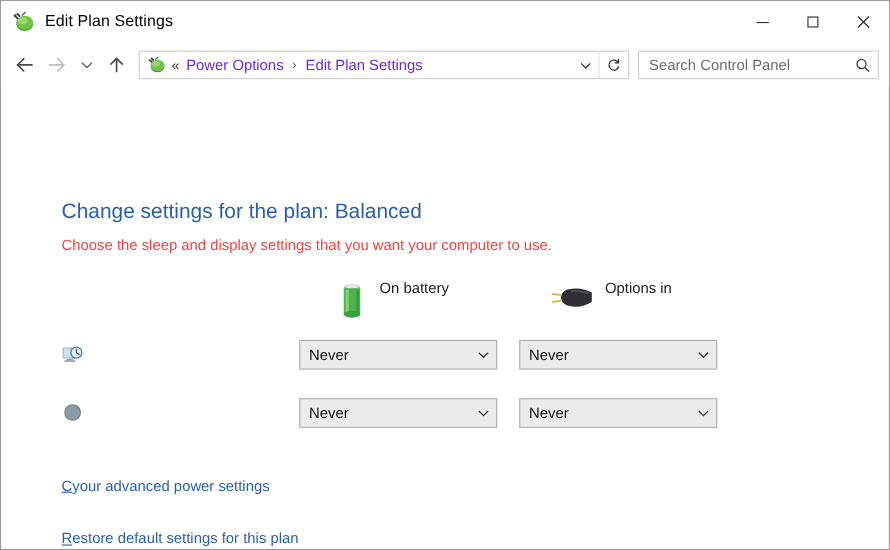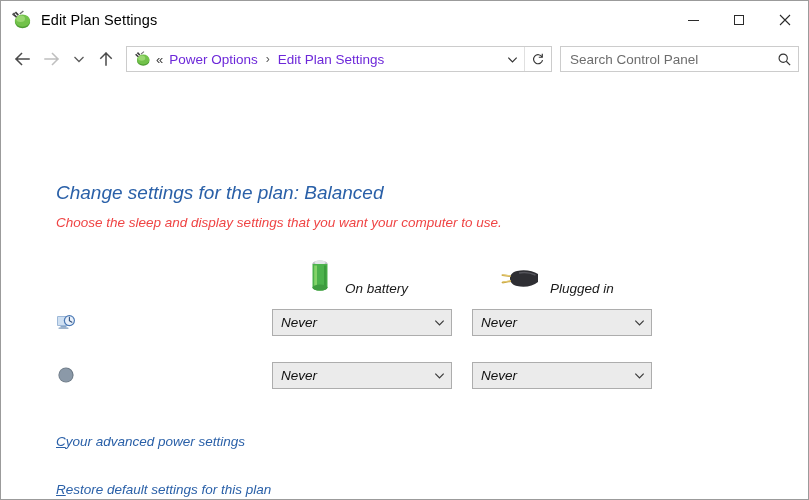--- a/index.html
+++ b/index.html
@@ -161,21 +161,21 @@
     width: 26px;
     height: 24px;
     display: flex;
     align-items: center;
     justify-content: center;
     flex: 0 0 auto;
     cursor: default;
   }
 
   .searchbox {
-    width: 239px;
+    width: 219px;
     height: 26px;
     border: 1px solid #cccccc;
     background: #ffffff;
     display: flex;
     align-items: center;
     margin-right: 9px;
     box-sizing: border-box;
     flex: 0 0 auto;
   }
   .search-placeholder {
@@ -194,21 +194,20 @@
     flex: 0 0 auto;
     cursor: default;
   }
 
   
   .content {
     flex: 1 1 auto;
     position: relative;
     padding: 0 16px 0 0;
     overflow: hidden;
-    font-style: italic;
   }
   .page-title {
     position: absolute;
     left: 55px;
     top: 103px;
     font-size: 19px;
     color: #2a60a8;
     white-space: nowrap;
   }
   .page-subtitle {
@@ -223,21 +222,21 @@
   .col-headers {
     position: absolute;
     top: 175px;
     left: 0;
     width: 100%;
     height: 42px;
   }
   .col-head {
     position: absolute;
     display: flex;
-    align-items: flex-end;
+    align-items: flex-start;
     height: 42px;
   }
   .col-head.battery { left: 305px; }
   .col-head.plugged { left: 498px; }
   .col-head-label {
     font-size: 13.5px;
     color: #1a1a1a;
     margin-left: 11px;
     white-space: nowrap;
   }
@@ -445,21 +444,21 @@
 
       <div class="col-head plugged">
         <svg width="40" height="34" viewBox="0 0 40 34">
           <path d="M18 9 C26 7 34 9 39 12 L39 20 C34 24 26 26 18 24 C12.5 22.8 11 19 11 16.5 C11 14 12.5 10.2 18 9 Z" fill="#2e2e33"></path>
           <path d="M20 11 C26 9.8 32 11 36.5 13" stroke="#55555c" stroke-width="1.4" fill="none"></path>
           <path d="M11.5 13.4 L3.5 12.2 L2.2 13.0 L3.3 14.1 L11.8 15.0 Z" fill="#c8a43c"></path>
           <path d="M11.6 18.3 L3.6 19.6 L2.4 20.6 L3.7 21.4 L12.0 19.9 Z" fill="#c8a43c"></path>
           <path d="M11.5 13.4 L3.5 12.2 L3.3 13.2 L11.6 14.3 Z" fill="#e8cf7a"></path>
           <path d="M11.6 18.3 L3.6 19.6 L3.8 20.5 L11.8 19.2 Z" fill="#e8cf7a"></path>
         </svg>
-        <span class="col-head-label">Plugged in</span>
+        <span class="col-head-label">Options in</span>
       </div>
     </div>
 
     <div class="setting-row row-display">
       <div class="row-icon">
         <svg width="20" height="20" viewBox="0 0 20 20">
           <rect x="1" y="4" width="13" height="10" rx="1" fill="#9db8d8"></rect>
           <rect x="2" y="5" width="11" height="8" fill="#cfe0f2"></rect>
           <rect x="4.5" y="14" width="6" height="1.6" fill="#8aa7c8"></rect>
           <rect x="2.5" y="15.4" width="10" height="1.4" rx="0.6" fill="#7f9cbd"></rect>

